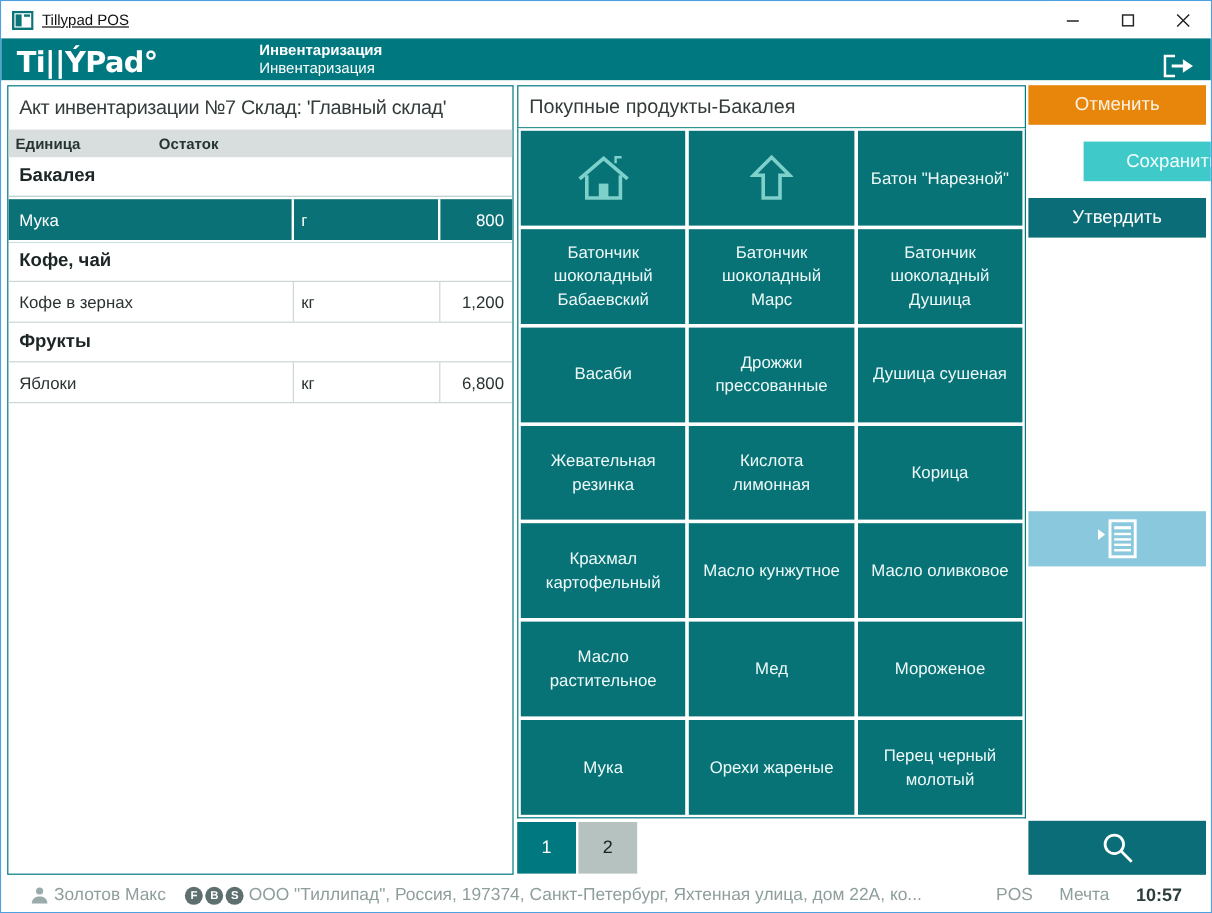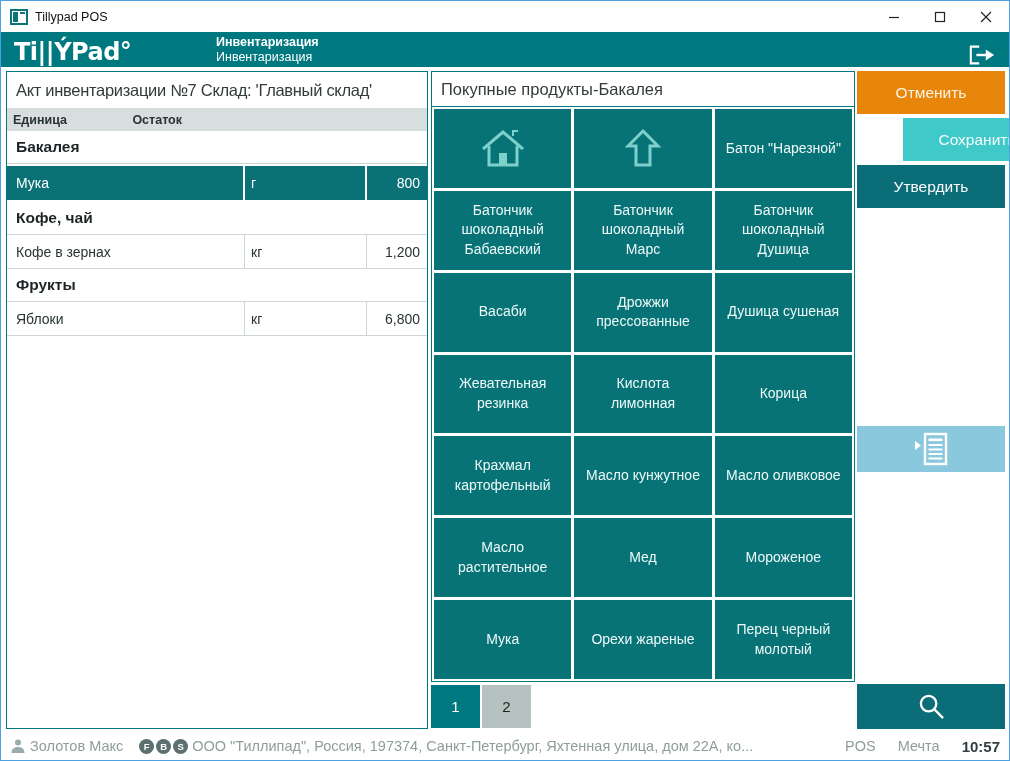--- a/index.html
+++ b/index.html
@@ -8,21 +8,21 @@
 
   .window{
     width:1010px; height:761px; margin:0 auto;
     border:1px solid #4da1e0; background:#fff;
     display:flex; flex-direction:column; position:relative; overflow:hidden;
   }
 
   
   .titlebar{ flex:0 0 31px; display:flex; align-items:center; padding-left:9px; background:#fff; }
   .app-icon{ width:18px; height:16px; margin-right:7px; display:flex; }
-  .title-text{ font-size:12.5px; color:#101010; }
+  .title-text{ font-size:12.5px; color:#101010;text-decoration:underline; }
   .win-controls{ margin-left:auto; display:flex; height:100%; }
   .win-btn{ width:46px; height:100%; display:flex; align-items:center; justify-content:center; background:#fff; border:none; cursor:default; }
 
   
   .header{ flex:0 0 35px; background:#007880; display:flex; align-items:flex-end; padding:0 13px; position:relative; }
   .logo{ color:#fff; font-weight:bold; font-size:24px; letter-spacing:-0.5px; font-family:"DejaVu Sans", sans-serif; line-height:1; padding-bottom:3px; }
   .crumbs{ position:absolute; left:215px; top:3px; color:#fff; font-size:12.5px; line-height:15px; }
   .crumb1{ font-weight:bold; }
   .logout-btn{ margin-left:auto; background:none; border:none; display:flex; }
 
@@ -51,30 +51,30 @@
   .cat-grid{ border:1px solid #007880; border-top:none; background:#fff; padding:2px;
              display:grid; grid-template-columns:repeat(3,1fr); grid-auto-rows:1fr; gap:3px; height:575px; }
   .cat-btn{ background:#077377; color:#eef9f8; display:flex; align-items:center; justify-content:center;
             text-align:center; font-size:14px; line-height:1.4; padding:4px 9px; border:none; cursor:default; }
   .pager{ display:flex; gap:2px; margin-top:3px; }
   .page-btn{ width:49px; height:43px; display:flex; align-items:center; justify-content:center; font-size:15px; border:none; cursor:default; }
   .page-btn.active{ background:#007880; color:#fff; }
   .page-btn.inactive{ background:#b5c2bf; color:#19231f; }
 
   
-  .sb-btn{ position:absolute; left:856px; width:148px; height:43px; display:flex; align-items:center; justify-content:center;
+  .sb-btn{ position:absolute; left:856px; width:148px; height:33px; display:flex; align-items:center; justify-content:center;
            font-size:15.5px; color:#fdfdfd; border:none; cursor:default; }
   .sb-cancel{ top:4px;  background:#e8860c; color:#fdf3e4; }
   .sb-save{   top:51px; background:#3fc9c9; color:#f4fdfd;margin-left:46px; }
   .sb-approve{top:98px; background:#0b6d77; }
   .sb-doc{    top:359px; height:46px; background:#8ac9dd; }
   .sb-search{ top:617px; height:45px; background:#0b6d77; }
 
   
-  .statusbar{ flex:0 0 28px; display:flex; align-items:center; padding:0 9px; font-size:14.5px; color:#8e9e9c; background:#fff; }
+  .statusbar{ flex:0 0 28px; display:flex; align-items:center; padding:0 24px; font-size:14.5px; color:#8e9e9c; background:#fff; }
   .user{ display:flex; align-items:center; gap:4px; }
   .badges{ display:flex; gap:2px; margin-left:16px; margin-right:4px; }
   .badge{ width:15px; height:15px; border-radius:50%; background:#5e6f6f; color:#fff; font-size:9.5px; font-weight:bold;
           display:flex; align-items:center; justify-content:center; }
   .company{ flex:1; white-space:nowrap; overflow:hidden; min-width:0; }
   .pos-label{ margin-left:17px; }
   .station{ margin-left:22px; }
   .time{ margin-left:22px; font-weight:bold; color:#2e3d3d; font-size:15px; }
 </style>
 </head>

